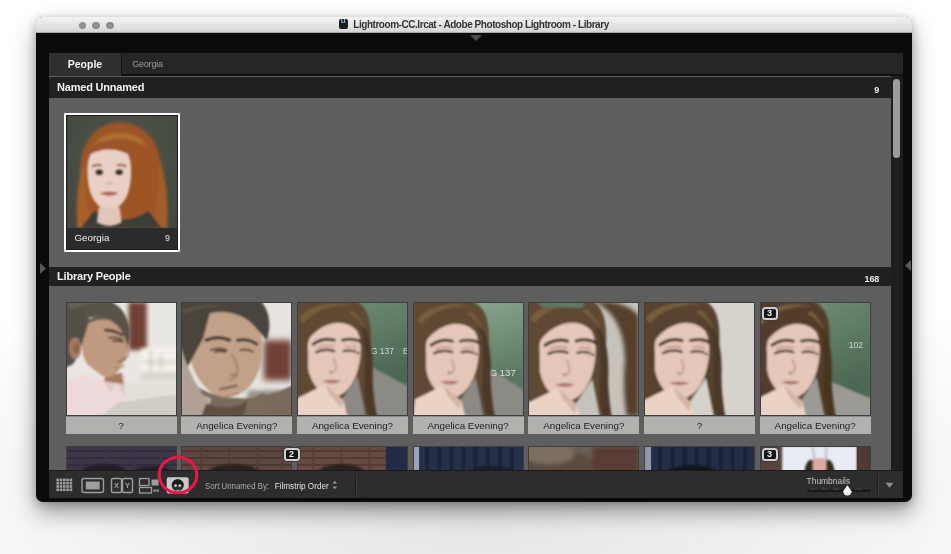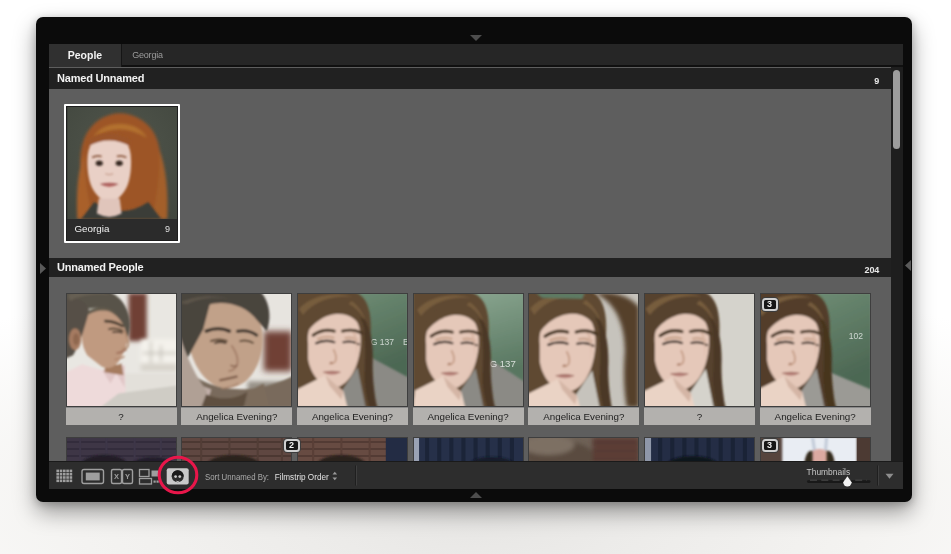--- a/index.html
+++ b/index.html
@@ -15,21 +15,21 @@
     background:linear-gradient(#f3f3f3, #dedede 80%, #d2d2d2);
     border-bottom:1px solid #a9a9a9; }
   .tl { position:absolute; top:4.6px; width:7.6px; height:7.6px; border-radius:50%;
     background:#919196; border:1px solid #7e7e83; }
   .title { position:absolute; top:1.5px; left:0; width:100%; text-align:center;
     font-size:10px; font-weight:bold; color:#343434; letter-spacing:-0.45px; }
   .appicon { display:inline-block; width:9px; height:10px; background:#1c1c1e;
     border-radius:2px; vertical-align:-1.5px; margin-right:5px; position:relative; }
   .appicon:after { content:"u"; position:absolute; left:1.5px; top:-3.5px;
     font-size:8px; color:#7db3e8; font-weight:bold; }
-  .panel { position:absolute; left:13px; top:27px; width:853.5px; height:444.5px;
+  .panel { position:absolute; left:13px; top:36px; width:853.5px; height:444.5px;
     background:#5e5e5e;padding-left:23px; }
   .tabbar { position:absolute; left:0; top:0; width:100%; height:23px;
     background:#262626; border-bottom:2px solid #101010; }
   .tab-sel { position:absolute; left:0; top:0; width:73px; height:23px;
     background:#303030; border-right:1px solid #151515; color:#f2f2f2;
     font-size:10.5px; font-weight:bold; text-align:center; line-height:23px; }
   .tab-oth { position:absolute; left:74px; top:0; width:49px; height:23px;
     color:#9b9b9b; font-size:9px; letter-spacing:-0.2px; text-align:center; line-height:23px; }
   .shead { position:absolute; left:0; width:842px; background:#212121;
     color:#f2f2f2; font-size:11px; font-weight:bold; letter-spacing:-0.2px; }
@@ -46,20 +46,26 @@
     font-size:9.8px; text-align:center; line-height:18px; border-top:1px solid #8a8a8a; }
   .badge { position:absolute; width:16px; height:13.5px; background:#161616;
     border:2px solid #cfcfcf; border-radius:3.5px; color:#f2f2f2; font-size:9px;
     font-weight:bold; text-align:center; line-height:9.5px; z-index:5; box-shadow:0 0 0 1px #3c3c3c; }
   svg { display:block; }
 </style>
 </head>
 <body>
 <div class="stage">
   <div class="window">
+    <div class="titlebar">
+      <div class="tl" style="left:42.6px"></div>
+      <div class="tl" style="left:56.4px"></div>
+      <div class="tl" style="left:70.2px"></div>
+      <div class="title"><span class="appicon"></span>Lightroom-CC.lrcat - Adobe Photoshop Lightroom - Library</div>
+    </div>
 
     <svg style="position:absolute;left:434px;top:18px" width="12" height="6">
         <path d="M0 0 L12 0 L6 6 Z" fill="#4d4d4d"></path>
       </svg>
 
     <svg style="position:absolute;left:434px;top:475px" width="12" height="6">
         <path d="M0 6 L12 6 L6 0 Z" fill="#4d4d4d"></path>
       </svg>
 
     <svg style="position:absolute;left:4px;top:245.5px" width="6" height="11">
@@ -124,21 +130,21 @@
 </svg>
             </div>
             <div style="position:absolute;left:1px;top:113px;width:110.5px;height:21px;background:#2b2b2b;">
               <span style="position:absolute;left:8px;top:4.5px;font-size:9.8px;color:#f0f0f0;">Georgia</span>
               <span style="position:absolute;right:7px;top:5px;font-size:9px;color:#e0e0e0;">9</span>
             </div>
           </div>
         </div>
       </div>
       <div class="shead" style="top:214px;height:18.5px;line-height:18.5px;">
-        <span style="margin-left:8px">Unnamed People</span><span class="cnt" style="top:3px;">204</span>
+        <span style="margin-left:8px">Library People</span><span class="cnt" style="top:3px;">168</span>
       </div>
       <div class="content" style="top:232.5px;height:184.5px;overflow:hidden;">
         <svg width="0" height="0" style="position:absolute">
           <defs>
             <filter id="b3" x="-40%" y="-40%" width="180%" height="180%">
                 <feGaussianBlur stdDeviation="3"></feGaussianBlur>
               </filter>
             <filter id="b2" x="-40%" y="-40%" width="180%" height="180%">
                 <feGaussianBlur stdDeviation="2"></feGaussianBlur>
               </filter>

